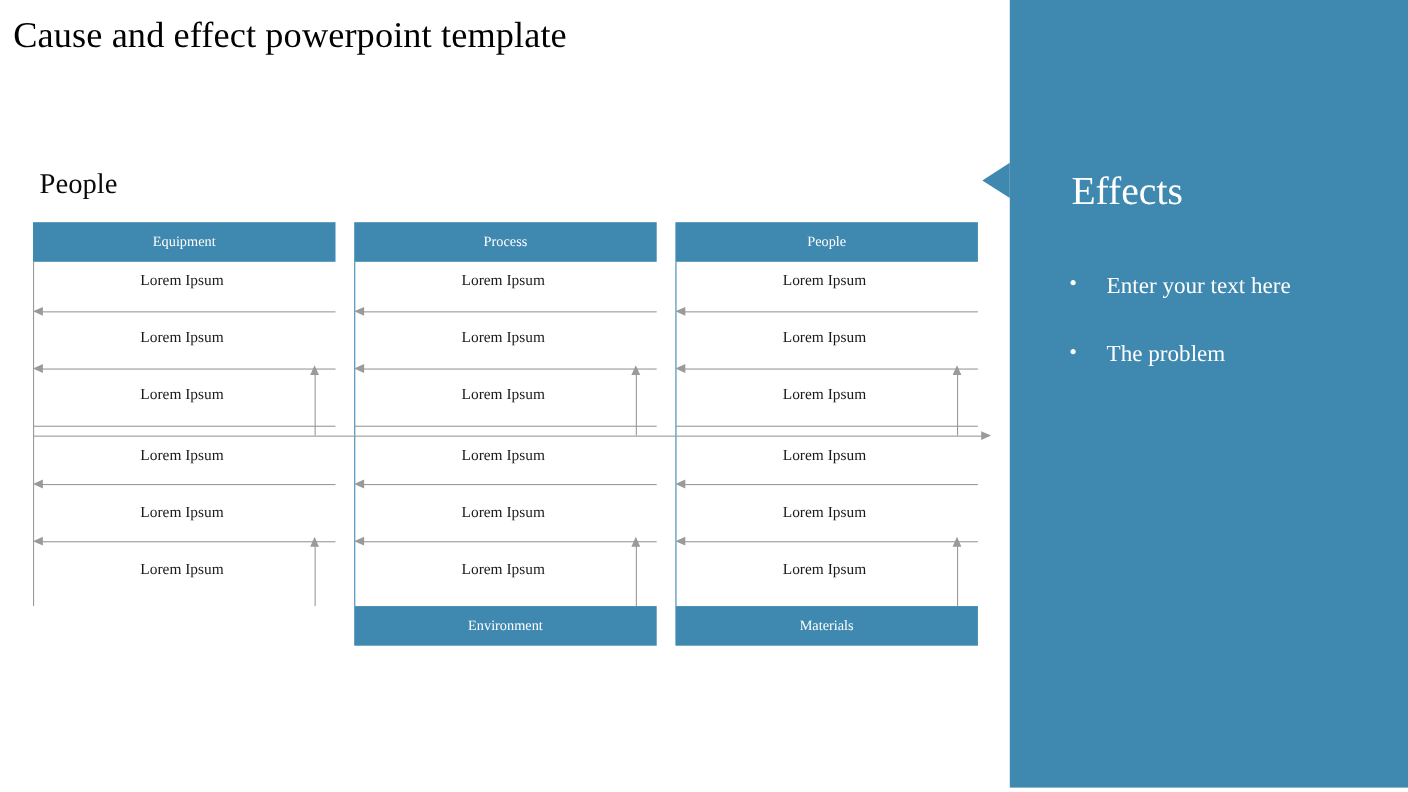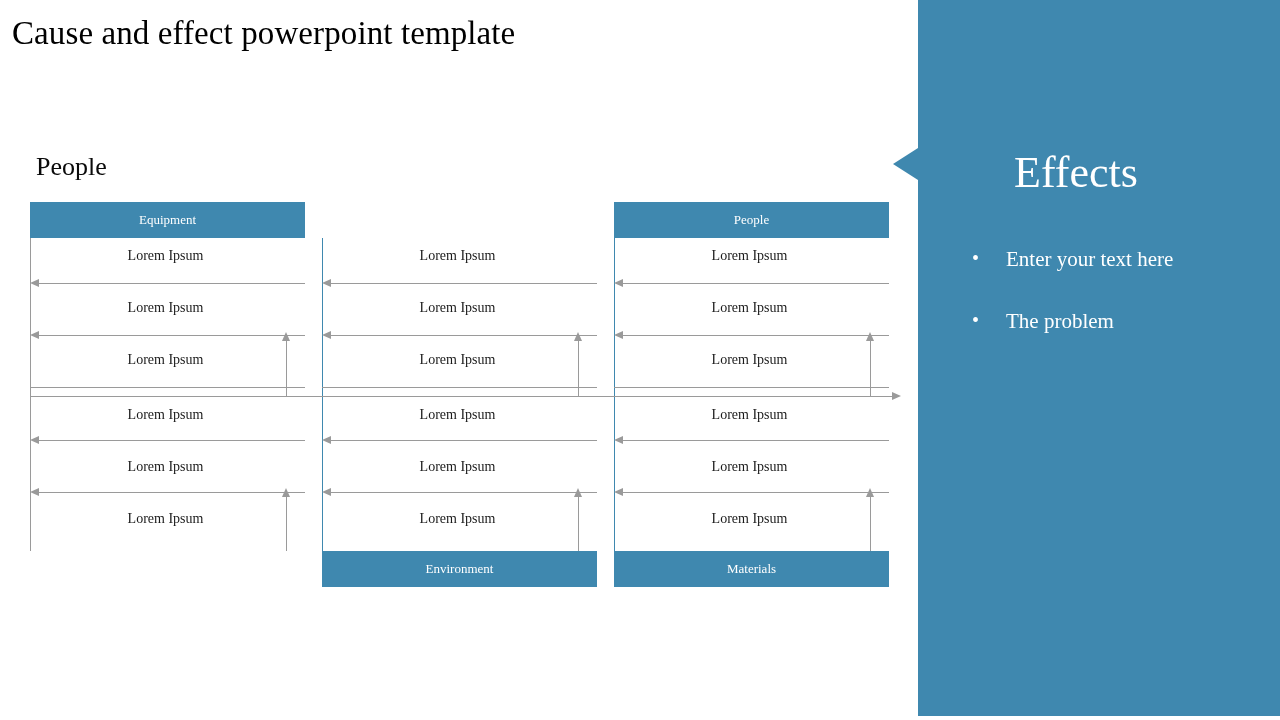--- a/index.html
+++ b/index.html
@@ -167,25 +167,24 @@
     position: absolute;
     left: 893px; top: 148px;
     width: 0; height: 0;
     border-top: 16px solid transparent;
     border-bottom: 16px solid transparent;
     border-right: 25px solid #3f88af;
   }
   #effects-title {
     position: absolute;
     left: 974px; top: 150px;
-    font-size: 44px;
+    font-size: 36px;
     line-height: 46px;
     color: #ffffff;
     white-space: nowrap;
-    margin-left: 40px;
   }
   #effects-list {
     position: absolute;
     left: 968px; top: 243px;
     width: 260px;
     list-style: none;
   }
   #effects-list li {
     position: relative;
     padding-left: 38px;
@@ -241,20 +240,21 @@
             <div class="branch"></div>
           </div>
           <div class="row r3">
             <div class="row-text">Lorem Ipsum</div>
           </div>
         </div>
       </div>
     </div>
 
     <div class="column c1">
+      <div class="col-header">Process</div>
       <div class="col-body">
         <div class="half top">
           <div class="row r1">
             <div class="row-text">Lorem Ipsum</div>
             <div class="branch"></div>
           </div>
           <div class="row r2">
             <div class="row-text">Lorem Ipsum</div>
             <div class="branch"></div>
           </div>

